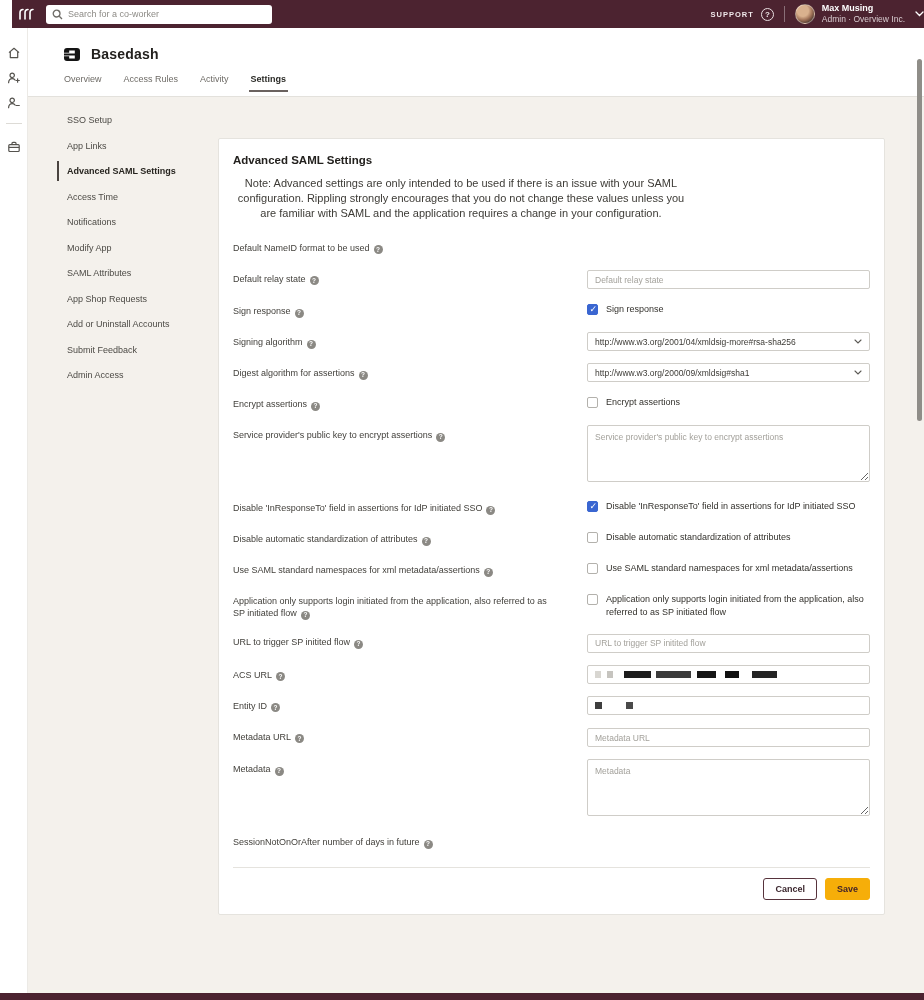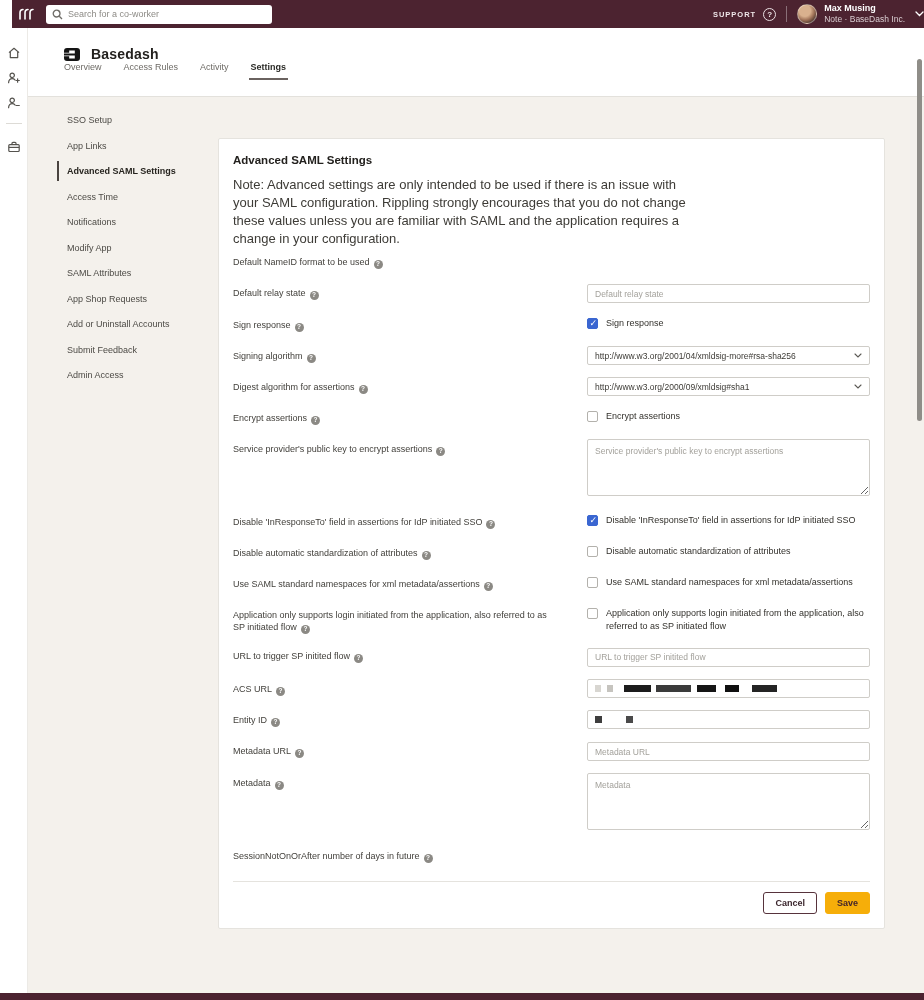--- a/index.html
+++ b/index.html
@@ -36,37 +36,37 @@
   .rail-icon { width:28px; height:25px; display:flex; align-items:center; justify-content:center; cursor:pointer; }
   .rail-div { width:16px; height:1px; background:#dddbd6; margin:8px 0 10px; }
 
   
   .main { position:absolute; left:28px; top:28px; width:896px; height:965px; }
   .appheader { position:absolute; left:0; top:0; width:896px; height:69px; background:#fff;
     border-bottom:1px solid #e3e1dc; }
   .apptitle-row { display:flex; align-items:center; padding:18px 0 0 36px; }
   .applogo { display:flex; margin-right:11px; }
   .apptitle { font-size:14px; font-weight:bold; color:#23211e; letter-spacing:.2px; }
-  .tabs { display:flex; gap:22px; padding-left:36px; }
+  .tabs { display:flex; gap:22px; padding-left:36px; margin-top:12px; }
   .tab { font-size:9px; color:#6e6b66; padding-bottom:7px; position:relative; cursor:pointer; }
   .tab.active { color:#2b2b27; font-weight:bold; }
   .tab.active::after { content:""; position:absolute; left:-2px; right:-2px; bottom:-1px; height:2px; background:#6a625f; }
 
   
   .content { position:absolute; left:0; top:69px; width:896px; height:896px; background:var(--pagebg,#F4F1EC); }
   .subnav { position:absolute; left:29px; top:13px; width:165px; }
   .nav-item { font-size:9px; color:#4c4a45; padding:5px 0 5px 8px; border-left:2px solid transparent;
     margin-bottom:5.5px; cursor:pointer; }
   .nav-item.active { font-weight:bold; color:#26241f; border-left:2px solid #4a4440; }
 
   
   .card { position:absolute; left:190px; top:41px; width:667px; background:#fff;
     border:1px solid #e5e3de; border-radius:2px; padding:15px 14px 14px; }
   .card h2 { font-size:11.5px; font-weight:bold; color:#23211e; margin-bottom:10px; }
-  .note { font-size:13px; color:#3d3b36; line-height:1.38; width:456px; margin-bottom:4px; }
+  .note { font-size:11px; color:#3d3b36; line-height:1.38; width:456px; margin-bottom:16px;text-align:center; }
 
   .row { display:flex; justify-content:space-between; margin-bottom:12px; min-height:19px; }
   .row-label { width:320px; display:block; font-size:9px; color:#43413c; line-height:1.35; padding-top:4px; }
   .help { display:inline-flex; width:9px; height:9px; border-radius:50%; background:#8b8984; color:#fff;
     font-size:6.5px; font-weight:bold; align-items:center; justify-content:center; margin-left:4px;
     vertical-align:-1px; cursor:pointer; }
   .row-control { width:283px; flex:0 0 283px; }
 
   .ctl-input { width:283px; height:19px; border:1px solid #cfcdc8; border-radius:2px; font-size:8.5px;
     color:#3d3b36; padding:0 7px; font-family:"Liberation Sans",sans-serif; outline:none; background:#fff; }
@@ -124,21 +124,21 @@
       </svg>
       <input placeholder="Search for a co-worker" style="">
     </div>
     <div class="top-right">
       <span class="support">SUPPORT</span>
       <span class="qcircle">?</span>
       <span class="tdivider"></span>
       <span class="avatar"></span>
       <span class="uinfo">
         <span class="uname">Max Musing</span>
-        <span class="urole">Note · BaseDash Inc.</span>
+        <span class="urole">Admin · Overview Inc.</span>
       </span>
       <span class="chev-top">
         <svg width="9" height="6" viewBox="0 0 9 6" fill="none" stroke="#fff" stroke-width="1.3" stroke-linecap="round">
             <polyline points="1,1 4.5,4.5 8,1"></polyline>
           </svg>
       </span>
     </div>
   </header>
 
   <nav class="rail">

